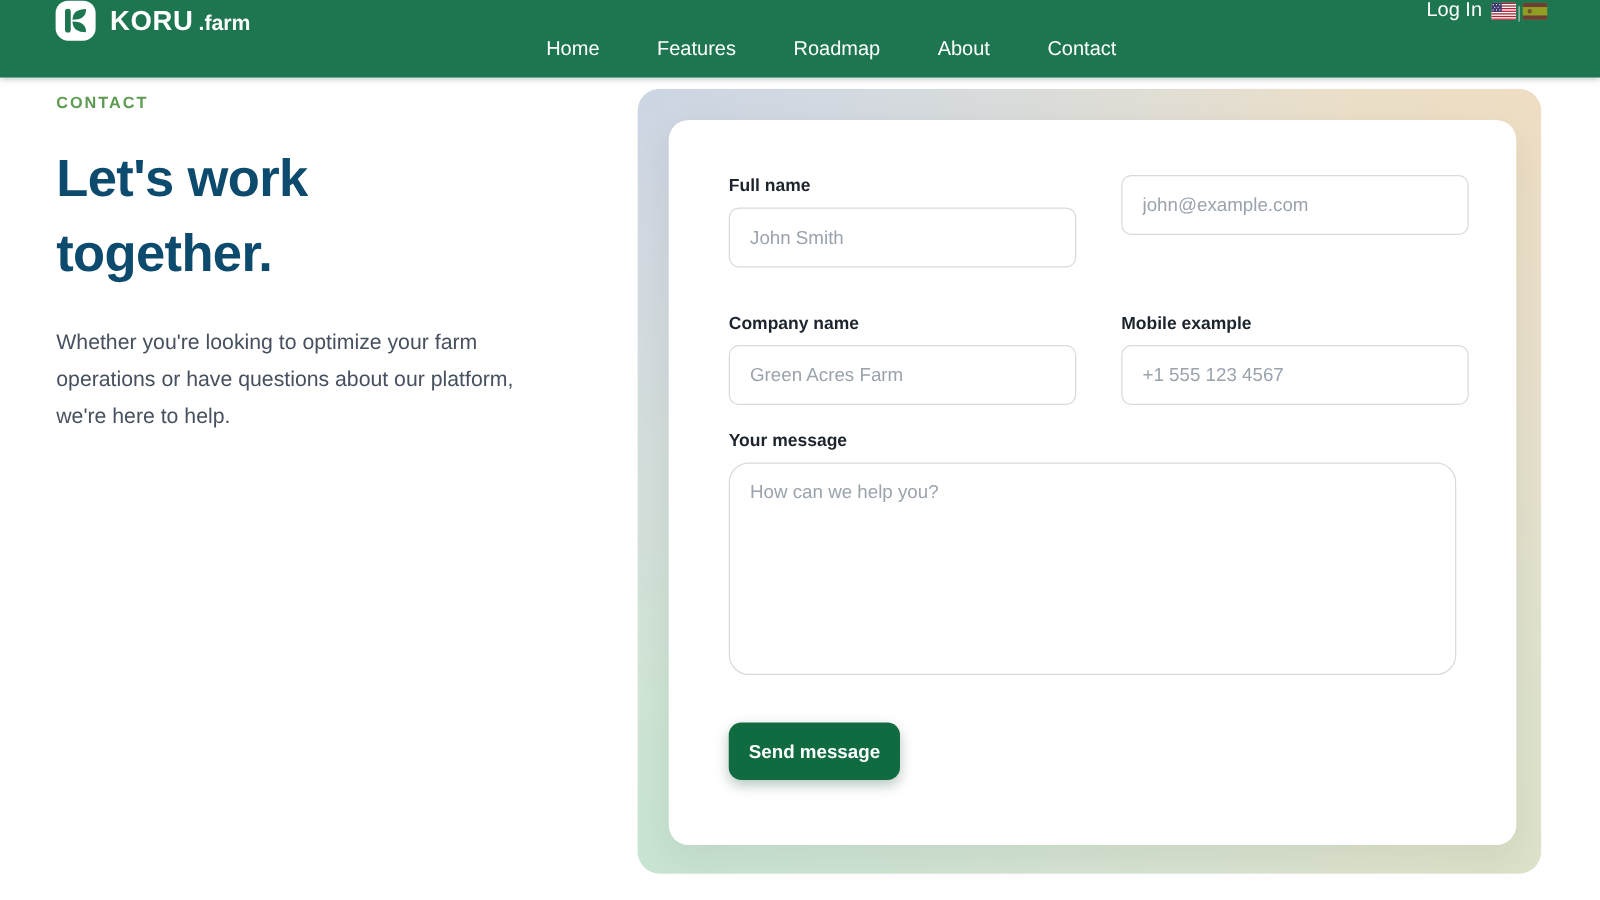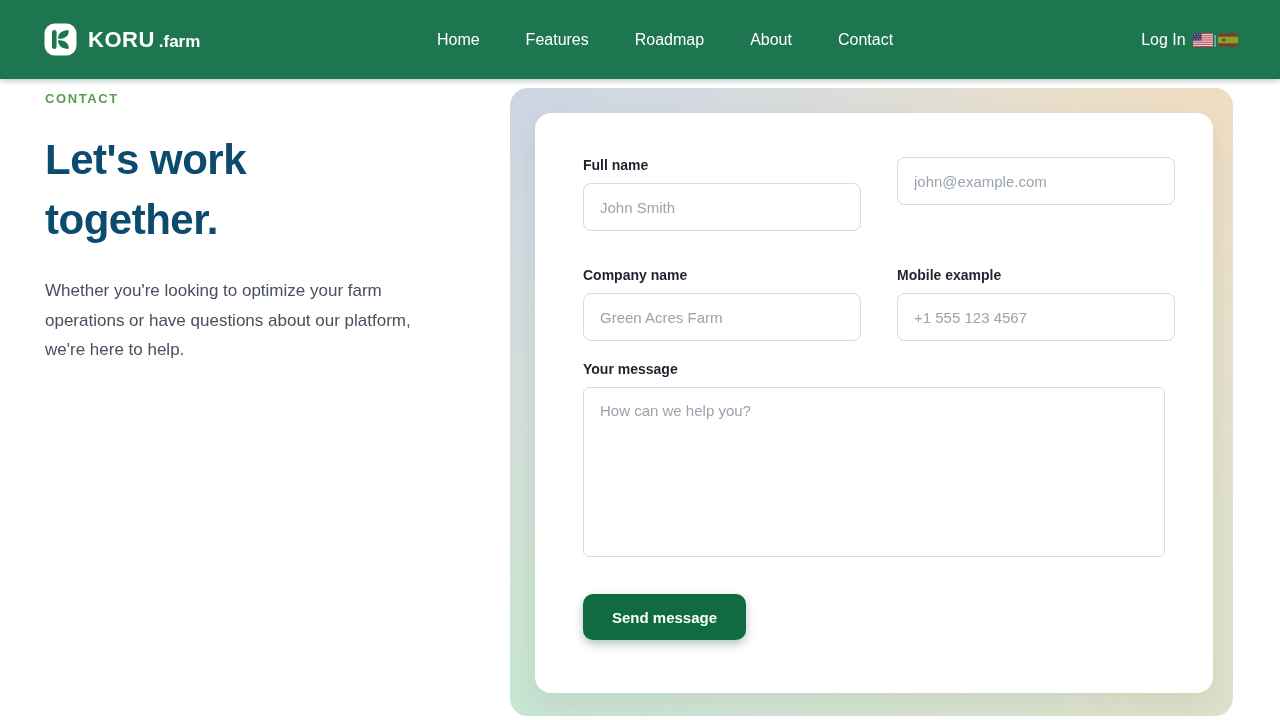--- a/index.html
+++ b/index.html
@@ -6,24 +6,24 @@
   html, body { width: 1280px; height: 720px; overflow: hidden; }
   body {
     font-family: "Liberation Sans", sans-serif;
     background: #ffffff;
     position: relative;
   }
 
   
   .navbar {
     position: relative;
-    height: 79px;
+    height: 62px;
     background: #1D7650;
     display: flex;
-    align-items: center;
+    align-items: flex-start;
     padding: 0 42px 0 44px;
     box-shadow: 0 2px 5px rgba(10, 50, 30, 0.25);
   }
   .brand { display: flex; align-items: center; gap: 11px; }
   .brand-logo { width: 33px; height: 33px; display: block; }
   .brand-text { display: flex; align-items: baseline; }
   .brand-name {
     color: #ffffff; font-size: 22px; font-weight: 700; letter-spacing: 0.5px;
   }
   .brand-suffix {
@@ -102,30 +102,30 @@
   .text-input {
     width: 100%; height: 48px;
     border: 1px solid #D7DADE; border-radius: 8px;
     padding: 0 16px;
     font-family: "Liberation Sans", sans-serif;
     font-size: 15px; color: #333a44;
     outline: none; background: #ffffff;
   }
   .textarea-input {
     width: 100%; height: 170px;
-    border: 1px solid #D7DADE; border-radius: 6px;
+    border: 1px solid #D7DADE; border-radius: 16px;
     padding: 14px 16px;
     font-family: "Liberation Sans", sans-serif;
     font-size: 15px; color: #333a44;
     outline: none; resize: none; background: #ffffff;
   }
   .text-input::placeholder, .textarea-input::placeholder { color: #9AA3AE; opacity: 1; }
   .submit-btn {
     margin-top: 33px;
-    height: 46px; padding: 0 29px;
+    height: 46px; padding: 0 16px;
     background: #106C40; color: #ffffff;
     font-family: "Liberation Sans", sans-serif;
     font-size: 15px; font-weight: 700;
     border: none; border-radius: 10px; cursor: pointer;
     box-shadow: 0 4px 10px rgba(10, 60, 35, 0.30);
   }
 </style>
 </head>
 <body>
 

